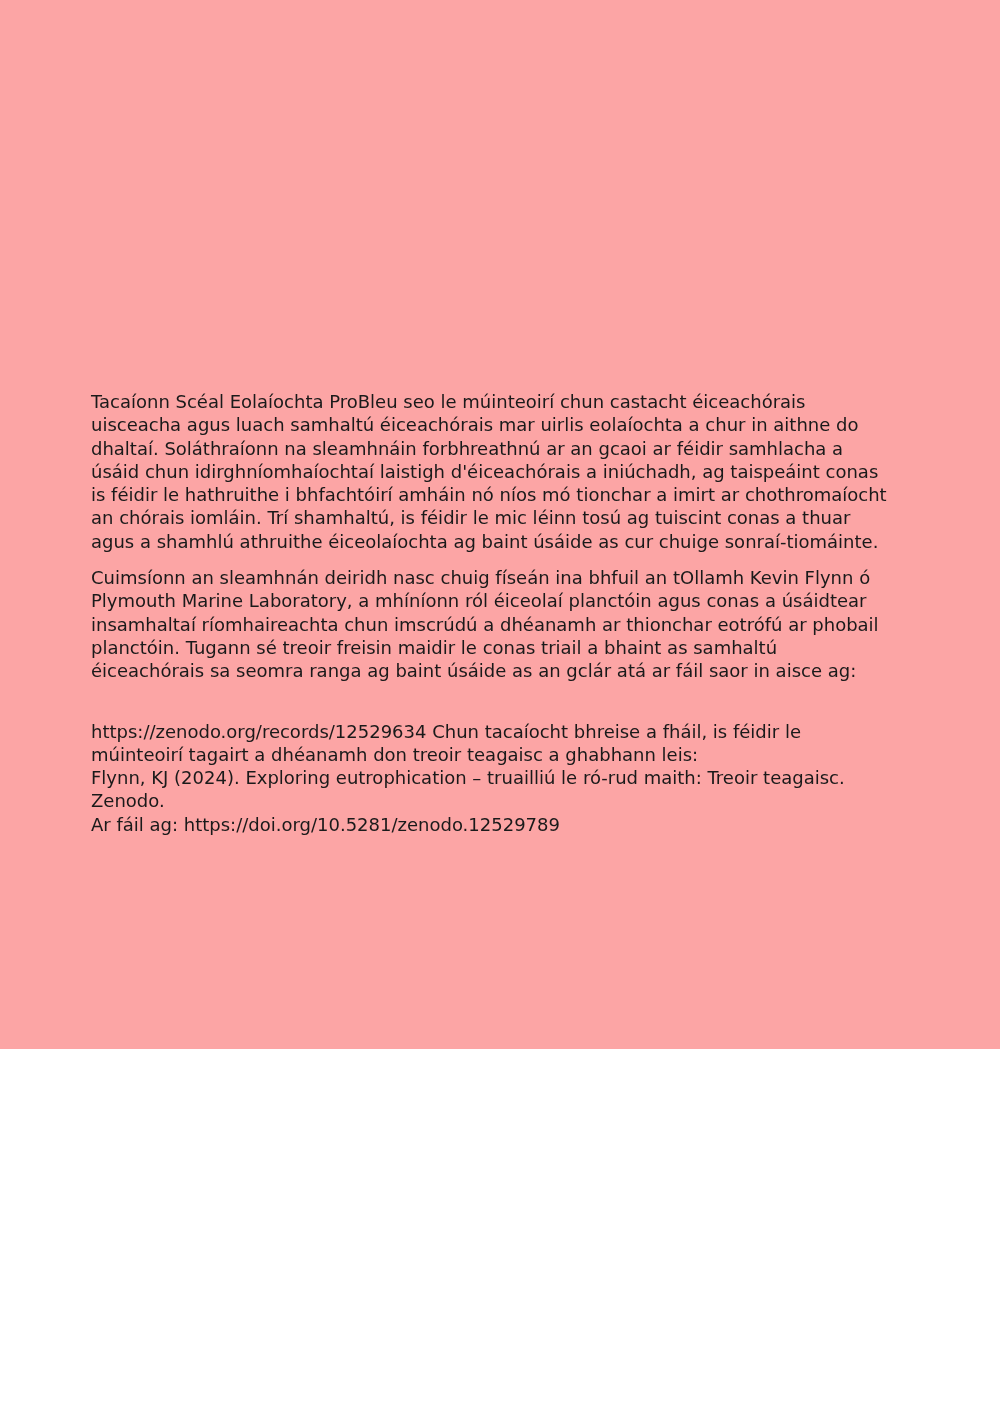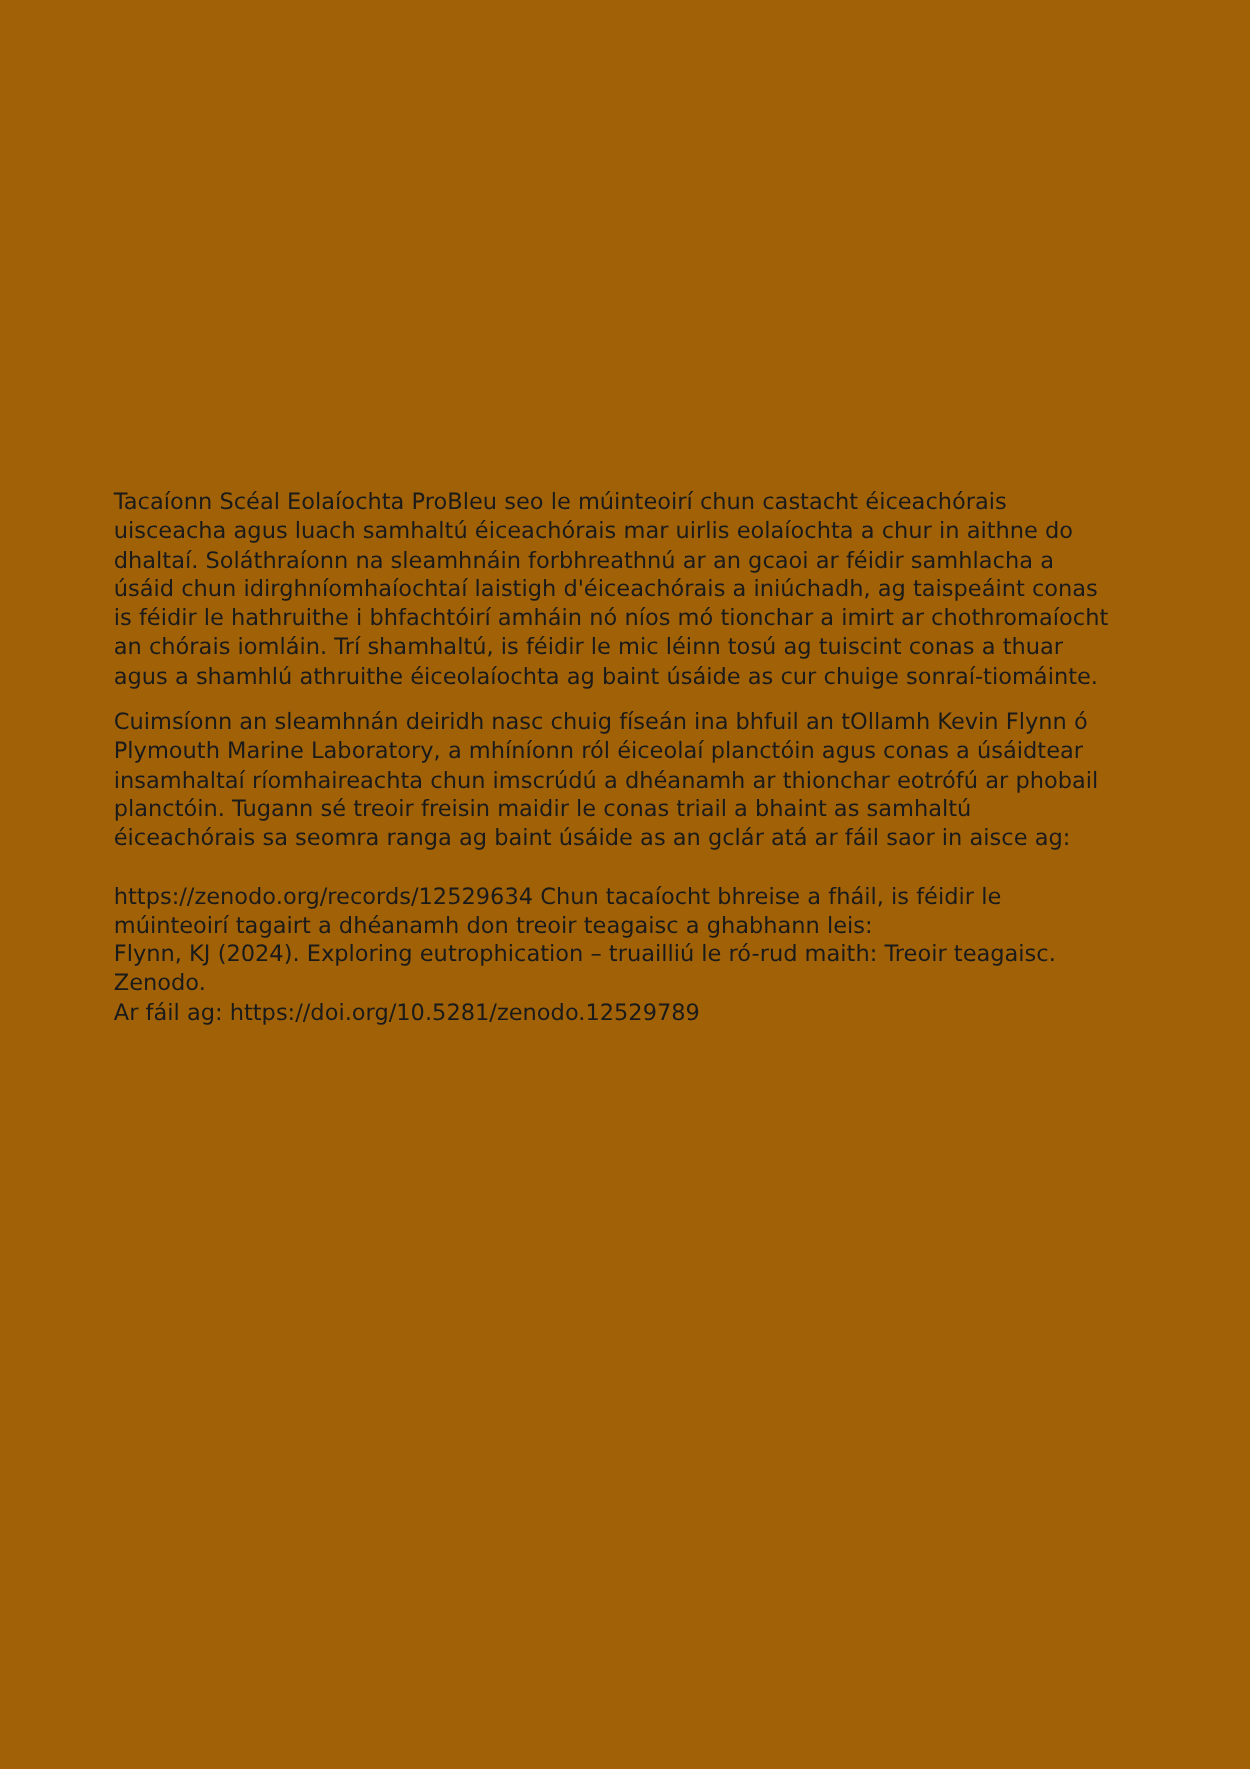--- a/index.html
+++ b/index.html
@@ -3,41 +3,41 @@
 <meta charset="utf-8">
 <style>
   html, body {
     margin: 0;
     padding: 0;
     background: #ffffff;
   }
   .page {
     position: relative;
     width: 1000px;
-    height: 1415px;
-    background: #a16207;
+    height: 1049px;
+    background: #fca5a5;
     overflow: hidden;
   }
   .text-block {
     position: absolute;
     left: 91px;
     top: 390px;
     width: 835px;
     font-family: "DejaVu Sans", sans-serif;
     font-size: 18px;
     line-height: 23.3px;
     color: #1a1a1a;
     letter-spacing: 0;
   }
   .para {
     margin: 0 0 13px 0;
     white-space: pre;          
   }
   .para.gap-above {
-    margin-top: 23px;          
+    margin-top: 37px;          
   }
 </style>
 </head>
 <body>
 
 <div class="page">
   <div class="text-block">
     <p class="para">Tacaíonn Scéal Eolaíochta ProBleu seo le múinteoirí chun castacht éiceachórais
 uisceacha agus luach samhaltú éiceachórais mar uirlis eolaíochta a chur in aithne do
 dhaltaí. Soláthraíonn na sleamhnáin forbhreathnú ar an gcaoi ar féidir samhlacha a

